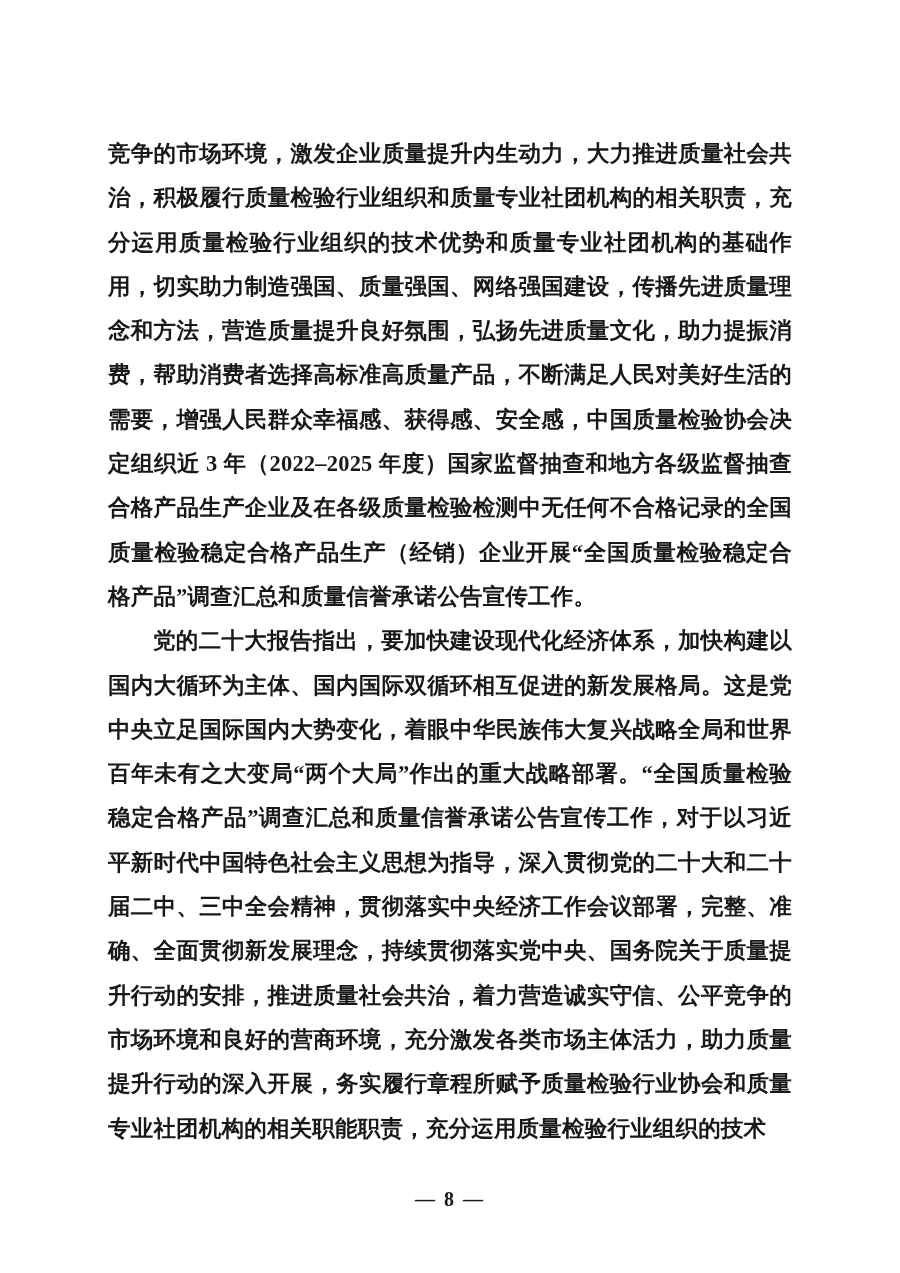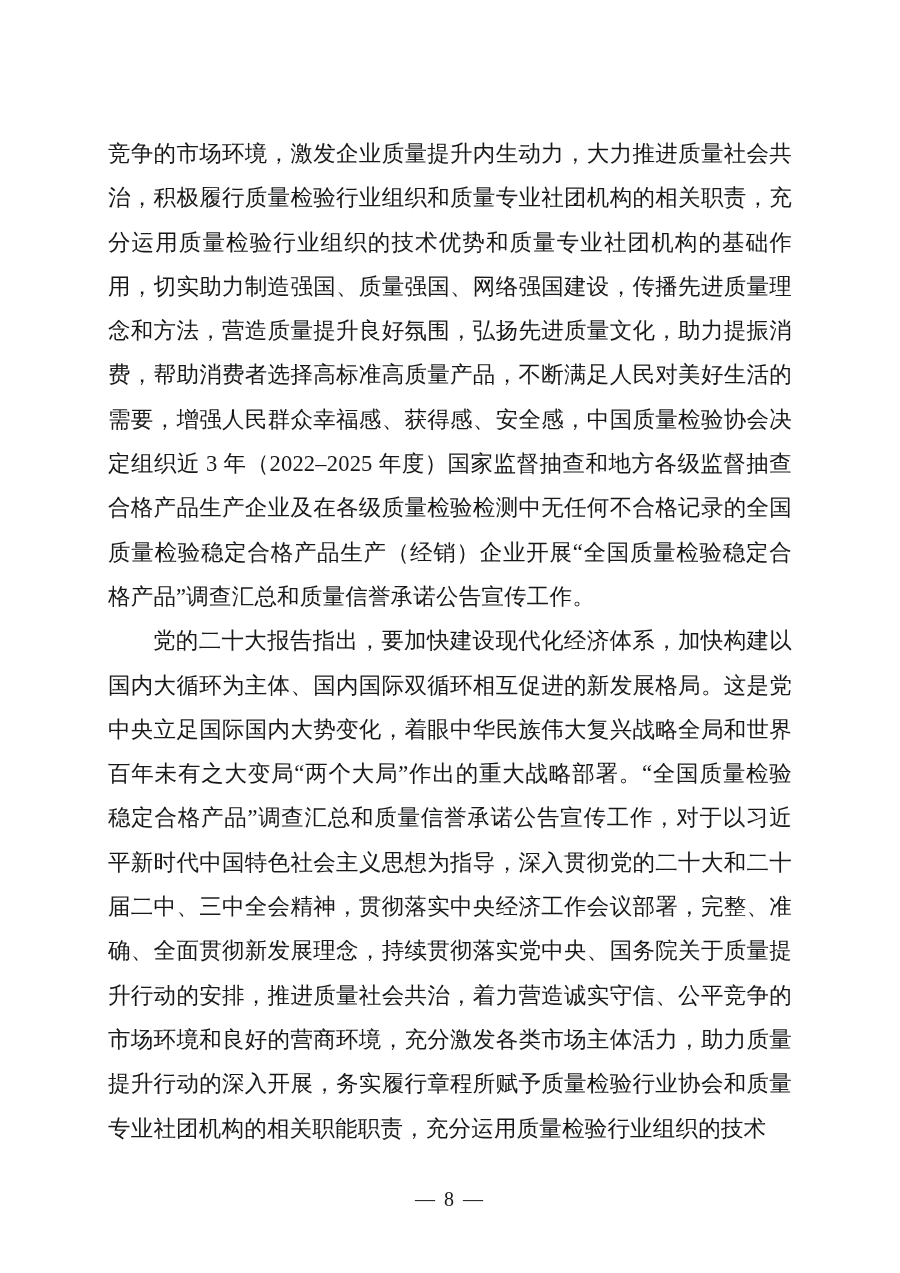--- a/index.html
+++ b/index.html
@@ -13,20 +13,21 @@
     font-family: "Liberation Serif", "DejaVu Serif", serif;
     color: #1a1a1a;
     overflow: hidden;
   }
   .page {
     position: relative;
     width: 900px;
     height: 1273px;
     box-sizing: border-box;
     padding: 132px 108px 0 108px;
+    font-weight: bold;
   }
   .doc-body {
     font-size: 22.5px;
     line-height: 44.3px;
     text-align: justify;
     text-justify: inter-ideograph;
     letter-spacing: 0.2px;
     color: #181818;
   }
   .para {

